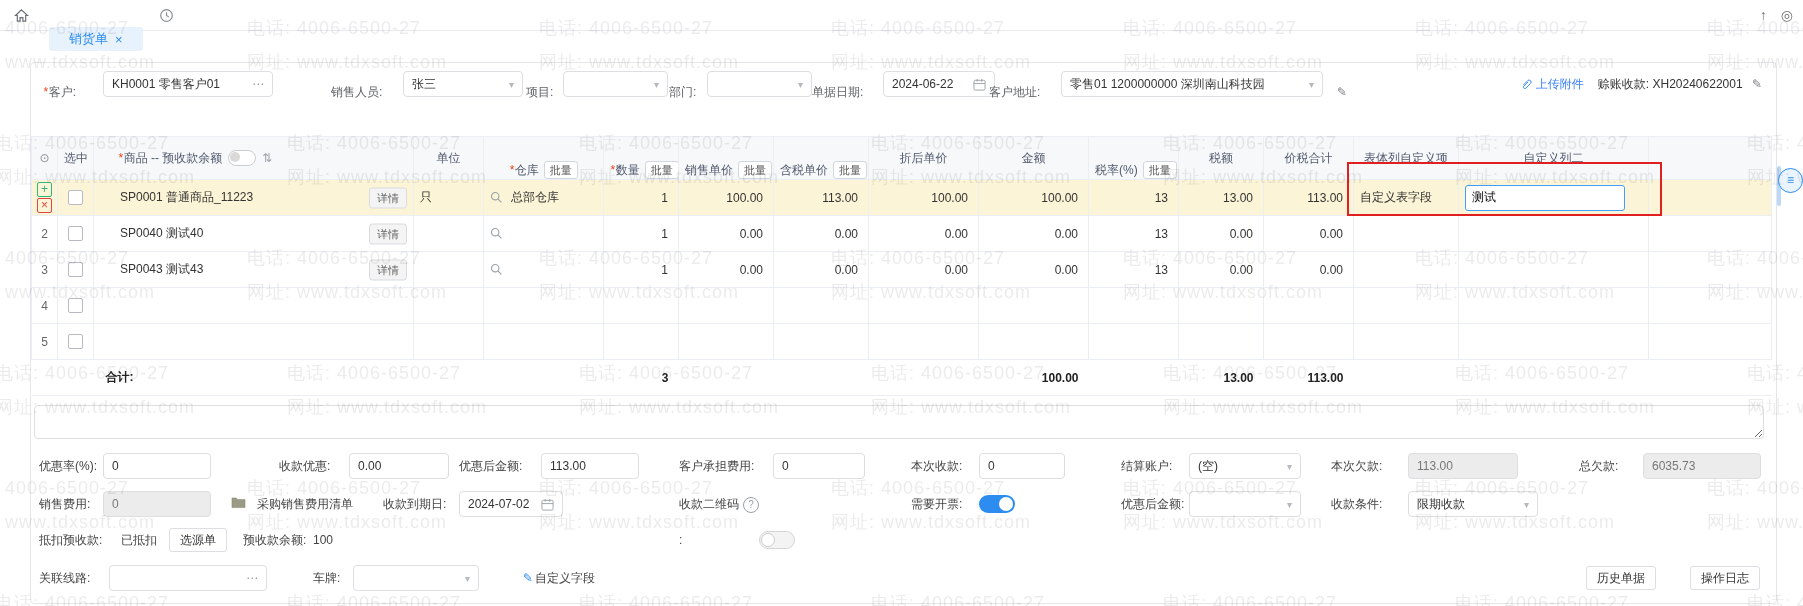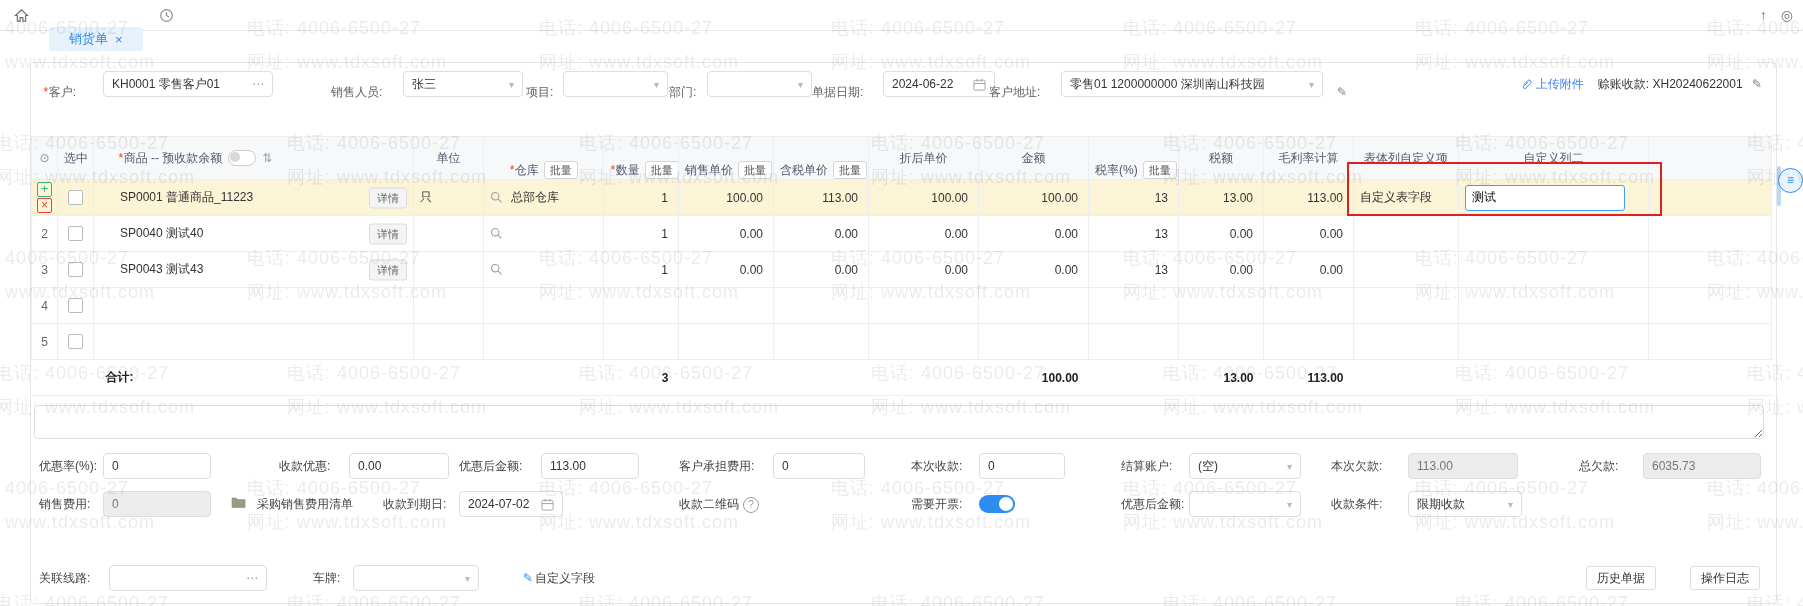--- a/index.html
+++ b/index.html
@@ -192,21 +192,21 @@
           </th>
           <th>单位</th>
           <th><span><i class="req">*</i><span>仓库</span></span><span class="batch">批量</span></th>
           <th><span><i class="req">*</i><span>数量</span></span><span class="batch">批量</span></th>
           <th><span>销售单价</span><span class="batch">批量</span></th>
           <th><span>含税单价</span><span class="batch">批量</span></th>
           <th>折后单价</th>
           <th>金额</th>
           <th><span>税率(%)</span><span class="batch">批量</span></th>
           <th>税额</th>
-          <th>毛利率计算</th>
+          <th>价税合计</th>
           <th>表体列自定义项</th>
           <th>自定义列二</th>
           <th></th>
         </tr>
       </thead>
       <tbody>
         <tr class="hl">
           <td style="padding:0">
             <div class="mini-btn add">+</div>
             <div class="mini-btn del">×</div>
@@ -426,26 +426,35 @@
       </div>
       <span class="ftext" style="left:648px"><span>收款二维码</span><span class="qmark">?</span></span>
       <span class="ftext" style="left:880px">需要开票:</span>
       <span class="toggle on" style="left:948px"></span>
       <span class="ftext" style="left:1090px">优惠后金额:</span>
       <div class="fld" style="left:1158px;width:112px">
           <input value="" style="">
           <span class="caret">▾</span>
         </div>
       <span class="ftext" style="left:1300px">收款条件:</span>
-      <div class="fld" style="left:1377px;width:114px">
+      <div class="fld" style="left:1377px;width:130px">
           <input value="限期收款" style="">
           <span class="caret">▾</span>
         </div>
     </div>
 
+    <div class="frow" style="top:464px">
+      <span class="ftext" style="left:8px">抵扣预收款:</span>
+      <span class="ftext" style="left:90px">已抵扣</span>
+      <span class="small-btn" style="left:138px">选源单</span>
+      <span class="ftext" style="left:212px">预收款余额:</span>
+      <span class="ftext" style="left:282px">100</span>
+      <span class="ftext" style="left:648px">:</span>
+      <span class="toggle off" style="left:728px"></span>
+    </div>
 
     <div class="frow" style="top:502px">
       <span class="ftext" style="left:8px">关联线路:</span>
       <div class="fld" style="left:78px;width:158px">
         <input value="" style="">
         <span class="dots">⋯</span>
       </div>
       <span class="ftext" style="left:282px">车牌:</span>
       <div class="fld" style="left:322px;width:126px">
           <input value="" style="">

